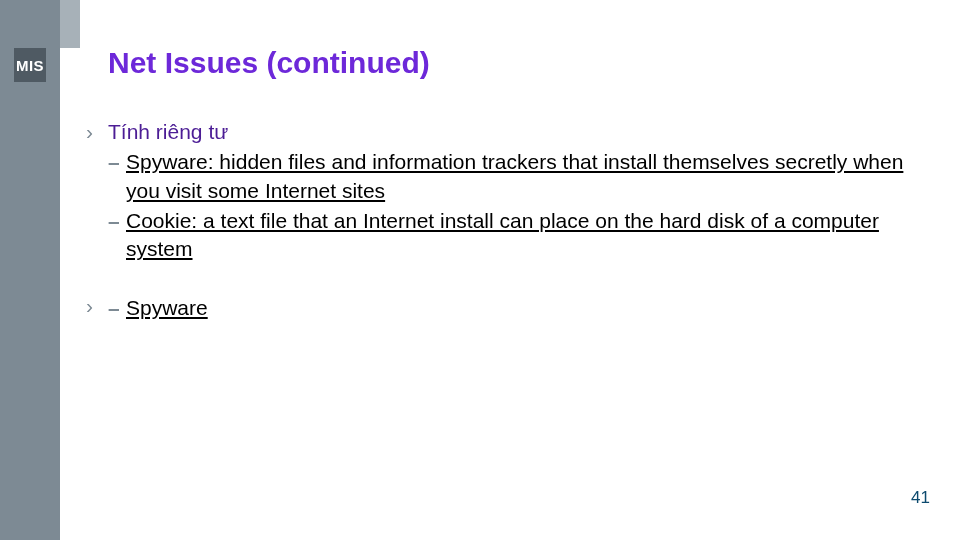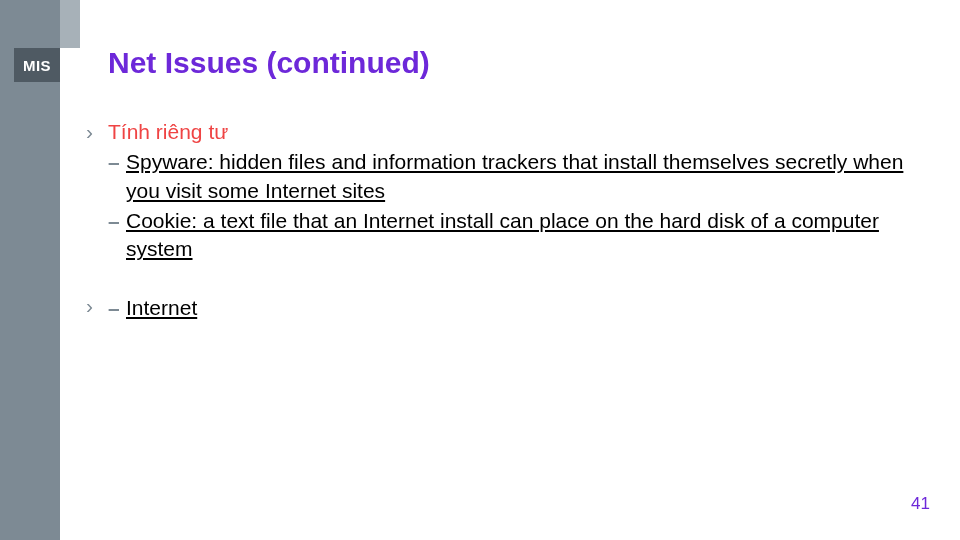--- a/index.html
+++ b/index.html
@@ -26,21 +26,21 @@
     left: 60px;
     top: 0;
     width: 20px;
     height: 48px;
     background: #a7b1b8;
   }
   .mis-badge {
     position: absolute;
     left: 14px;
     top: 48px;
-    width: 46px;
+    width: 32px;
     height: 34px;
     background: #4f5a63;
     color: #fff;
     font-size: 15px;
     font-weight: bold;
     display: flex;
     align-items: center;
     justify-content: center;
     letter-spacing: 0.5px;
   }
@@ -66,21 +66,21 @@
   .marker {
     color: #7d8a94;
     width: 22px;
     flex: 0 0 22px;
     text-align: left;
   }
   .bullet-body {
     flex: 1;
   }
   .bullet-head {
-    color: #ef4444;
+    color: #4c1d95;
   }
   .sub-row {
     display: flex;
     margin-top: 2px;
   }
   .sub-marker {
     width: 18px;
     flex: 0 0 18px;
     color: #7d8a94;
     font-weight: bold;
@@ -88,23 +88,23 @@
   .sub-text {
     flex: 1;
     text-decoration: underline;
   }
   .bullet-block + .bullet-block {
     margin-top: 28px;
   }
   .page-number {
     position: absolute;
     right: 30px;
-    bottom: 26px;
+    bottom: 32px;
     font-size: 17px;
-    color: #6d28d9;
+    color: #0c4a6e;
   }
 </style>
 </head>
 <body>
 
 <div class="sidebar"></div>
 <div class="top-block"></div>
 <div class="mis-badge">MIS</div>
 
 <div class="slide-title">Net Issues (continued)</div>
@@ -127,21 +127,21 @@
       </div>
     </div>
   </div>
 
   <div class="bullet-block">
     <div class="bullet-row">
       <div class="marker">›</div>
       <div class="bullet-body">
         <div class="sub-row">
           <div class="sub-marker">–</div>
-          <div class="sub-text">Internet</div>
+          <div class="sub-text">Spyware</div>
         </div>
       </div>
     </div>
   </div>
 
 </div>
 
 <div class="page-number">41</div>
 
 </body></html>

